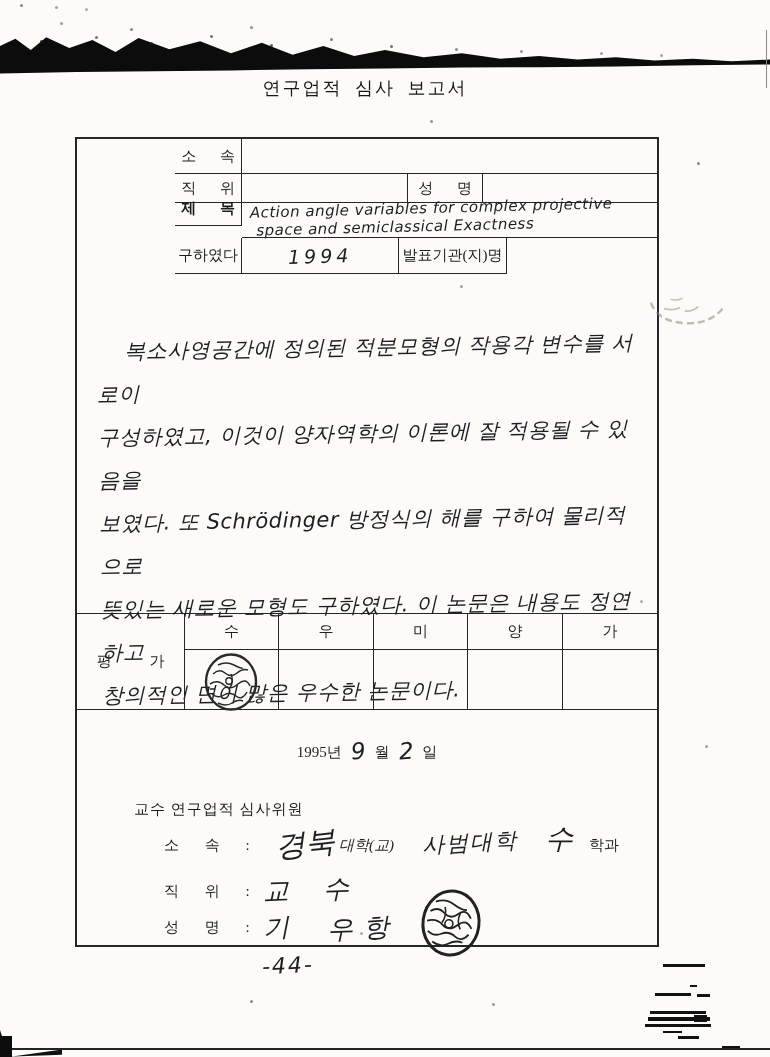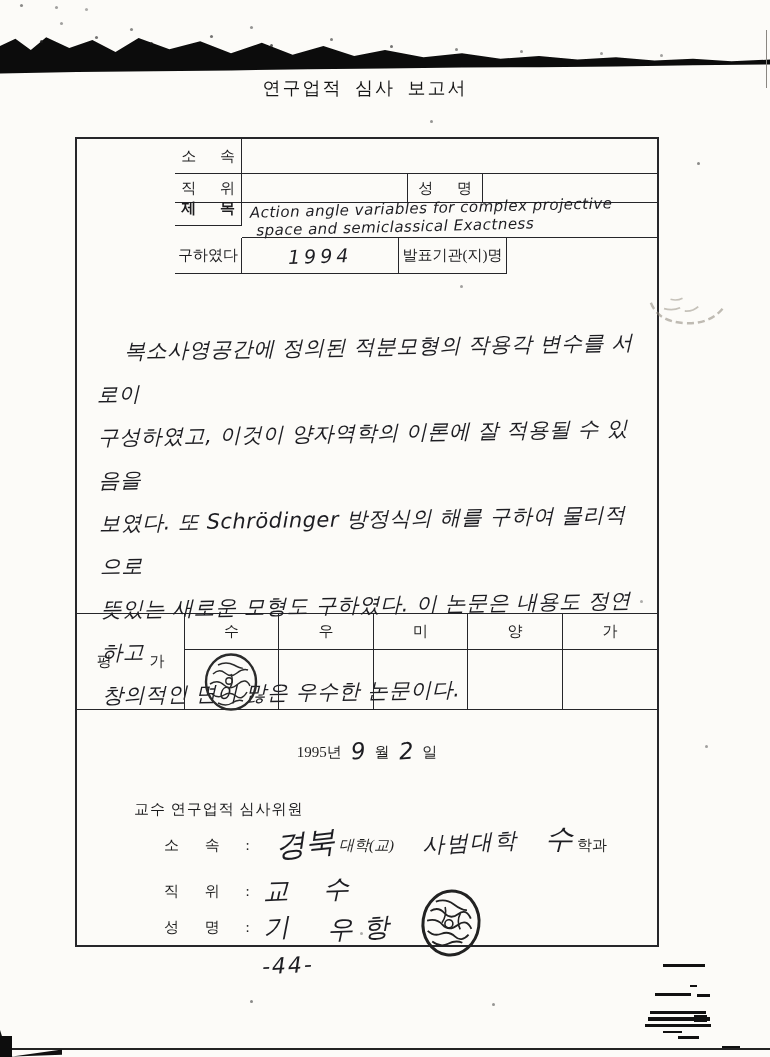--- a/index.html
+++ b/index.html
@@ -146,21 +146,21 @@
         <span>일</span>
       </div>
       <div class="committee">교수 연구업적 심사위원</div>
 
       <div class="sig-row" style="top:118px;">
         <span class="sig-label">소 속 :</span>
         <span class="hw hand" style="left:198px;top:-4px;font-size:30px;transform:rotate(-6deg);">경북</span>
         <span class="pr" style="left:262px;font-style:italic;">대학(교)</span>
         <span class="hw hand" style="left:345px;top:0;font-size:22px;transform:rotate(-3deg);letter-spacing:2px;">사범대학</span>
         <span class="hw hand" style="left:468px;top:-8px;font-size:28px;">수</span>
-        <span class="pr" style="left:500px;">학과</span>
+        <span class="pr" style="left:512px;">학과</span>
       </div>
 
       <div class="sig-row" style="top:164px;">
         <span class="sig-label">직 위 :</span>
         <span class="hw hand" style="left:186px;top:-2px;font-size:26px;letter-spacing:34px;transform:rotate(-2deg);">교수</span>
       </div>
 
       <div class="sig-row" style="top:200px;">
         <span class="sig-label">성 명 :</span>
         <span class="hw hand" style="left:186px;top:0;font-size:26px;transform:rotate(-3deg);">기</span>

